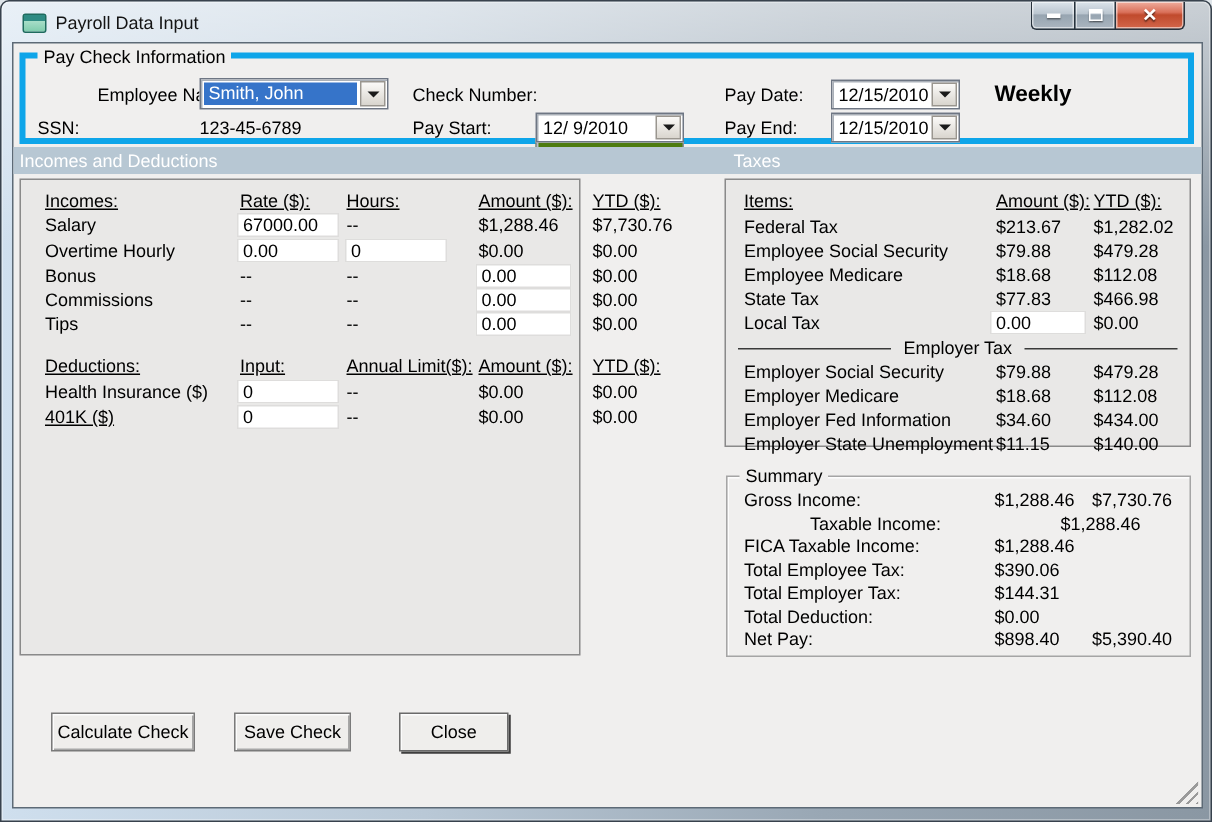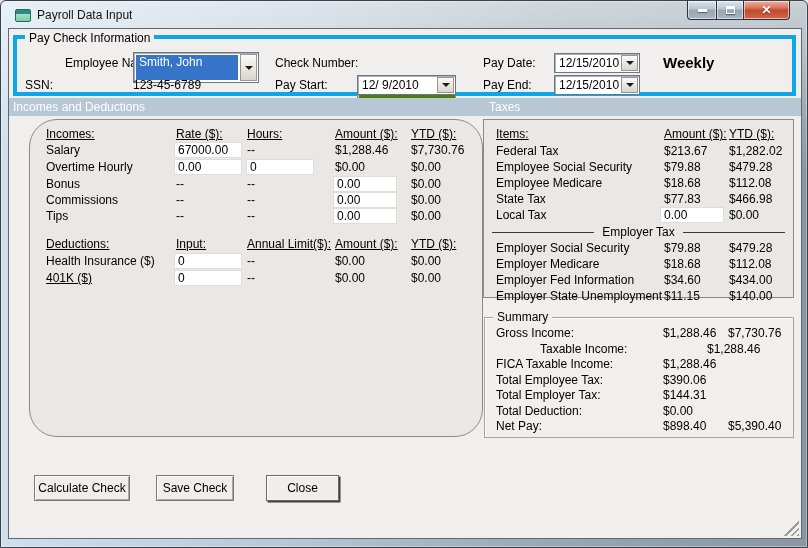--- a/index.html
+++ b/index.html
@@ -67,21 +67,21 @@
     box-shadow: inset 1px 1px 0 #b9bec5; padding-left:4px; line-height:18px; font-size:12px;margin-top:40px; }
   .weekly { position:absolute; font-size:15px; font-weight:bold; }
 
   
   .section-bar { position:absolute; left:0; top:69px; width:792px; height:18px;
     background:#b7c7d3; color:#fff; }
   .section-bar span { position:absolute; top:2px; font-size:12px; }
 
   
   .panel { position:absolute; background:#e9e8e7; border:1px solid #8a8a8a; }
-  #panel-left  { left:20px;   top:90px; width:454px; height:318px;border-radius:28px; }
+  #panel-left  { left:4px;   top:90px; width:374px; height:318px; }
   #panel-taxes { left:474px; top:90px; width:311px; height:179px; }
 
   .row { position:absolute; left:0; right:0; height:16px; }
   .cell { position:absolute; white-space:nowrap; font-size:12px; }
   .u { text-decoration:underline; }
   
   .c1{left:16px} .c2{left:146px} .c3{left:217px} .c4{left:305px} .c5{left:381px}
   
   .t1{left:12px} .t2{left:180px} .t3{left:245px}
   
@@ -134,21 +134,21 @@
         </div>
     </div>
   </div>
 
   <div class="client">
 
     <div class="paygroup">
       <div class="legend">Pay Check Information</div>
 
       <div class="lbl" style="left:8px; top:17px;margin-left:40px;">Employee Name:</div>
-      <div class="combo" style="left:116px; top:13px; width:126px; height:31px;">
+      <div class="combo" style="left:116px; top:13px; width:126px; height:21px;">
         <div class="sel">Smith, John</div>
         <div class="dbtn">
             <div class="tri"></div>
           </div>
       </div>
 
       <div class="lbl" style="left:258px; top:17px;">Check Number:</div>
       <div class="checkbox-field" style="left:340px; top:14px; width:99px; height:20px;">1014</div>
 
       <div class="lbl" style="left:466px; top:17px;">Pay Date:</div>

